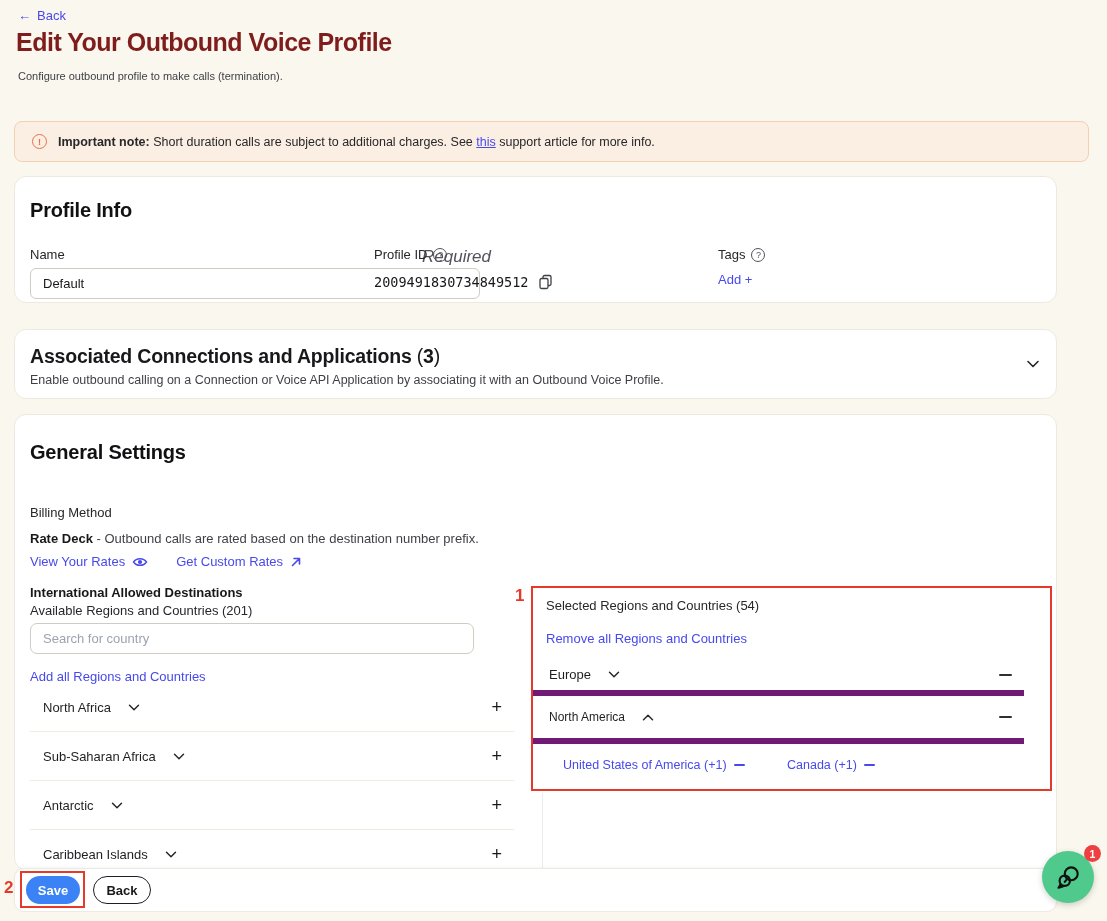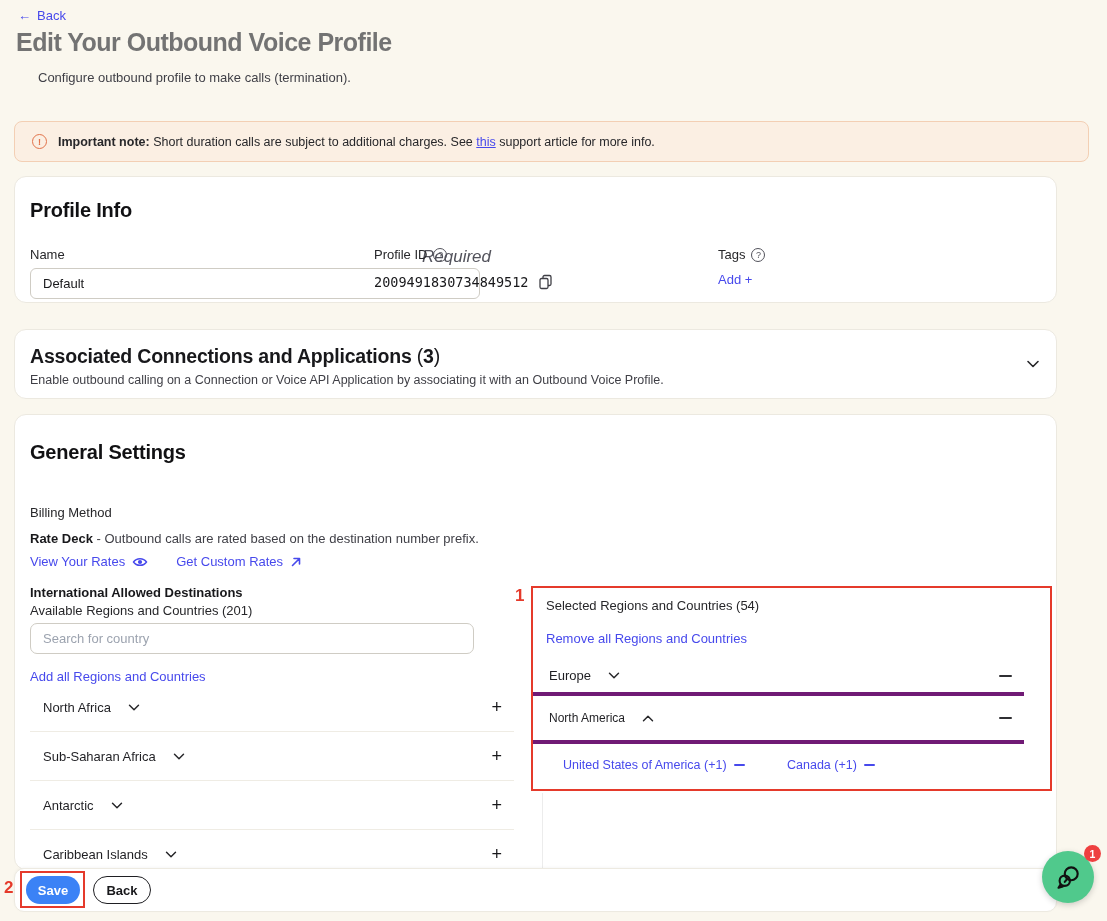--- a/index.html
+++ b/index.html
@@ -6,22 +6,22 @@
   html,body { background:#FAF7EE; }
   .page {
     position:relative; width:1107px; height:921px; overflow:hidden;
     background:#FAF7EE; font-family:"Liberation Sans",sans-serif; color:#18181b;
   }
   .abs { position:absolute; }
 
   
   .back-link { left:18px; top:8px; display:flex; align-items:center; gap:6px;
     color:#4749EC; font-size:13px; cursor:pointer; }
-  .page-title { left:16px; top:28px; font-size:25px; font-weight:bold; letter-spacing:-0.5px; color:#737373; }
-  .page-subtitle { left:18px; top:70px; font-size:13px; color:#3F3F46;margin-left:20px; }
+  .page-title { left:16px; top:28px; font-size:25px; font-weight:bold; letter-spacing:-0.5px; color:#7f1d1d; }
+  .page-subtitle { left:18px; top:70px; font-size:11px; color:#3F3F46; }
 
   
   .banner { left:14px; top:121px; width:1075px; height:41px; background:#FBEFE3;
     border:1px solid #F3CFB4; border-radius:8px; display:flex; align-items:center;
     padding:0 17px; gap:11px; font-size:12.5px; color:#27272A; }
   .alert-icon { width:15px; height:15px; border-radius:50%; border:1.5px solid #E2734B;
     color:#E2734B; font-size:9px; font-weight:bold; display:flex; align-items:center;
     justify-content:center; flex:0 0 auto; }
   .banner a, .inline-link { color:#4749EC; text-decoration:underline; cursor:pointer; }
 
@@ -48,21 +48,21 @@
   .bold13 { font-size:13px; font-weight:bold; color:#18181b; }
   .sub13 { font-size:13px; color:#3F3F46; }
 
   .region-row { position:absolute; left:15px; width:484px; height:49px; display:flex;
     align-items:center; padding:0 12px 0 13px; border-bottom:1px solid #EFECE4; }
   .region-name { font-size:13px; color:#1F1F23; }
   .row-chevron { margin-left:17px; display:flex; cursor:pointer; }
   .plus-btn { margin-left:auto; font-size:18px; color:#18181b; cursor:pointer; line-height:1; }
 
   .sel-row { position:absolute; left:517px; width:492px; display:flex; align-items:center;
-    padding:0 12px 0 17px; border-bottom:4px solid #701a75; }
+    padding:0 12px 0 17px; border-bottom:6px solid #701a75; }
   .minus-btn { margin-left:auto; width:13px; height:2px; background:#2F2F33; border-radius:1px; cursor:pointer; }
   .country-link { display:inline-flex; align-items:center; gap:7px; font-size:12.5px; color:#4749EC; cursor:pointer; }
   .minus-sm { width:11px; height:2px; background:#4749EC; border-radius:1px; }
 
   .col-divider { position:absolute; left:527px; top:378px; width:1px; height:76px; background:#ECECEC; }
 
   
   .anno-box { position:absolute; border:2.5px solid #E53A2B; pointer-events:none; }
   .anno-num { position:absolute; color:#E53A2B; font-size:17px; font-weight:bold; }
 

